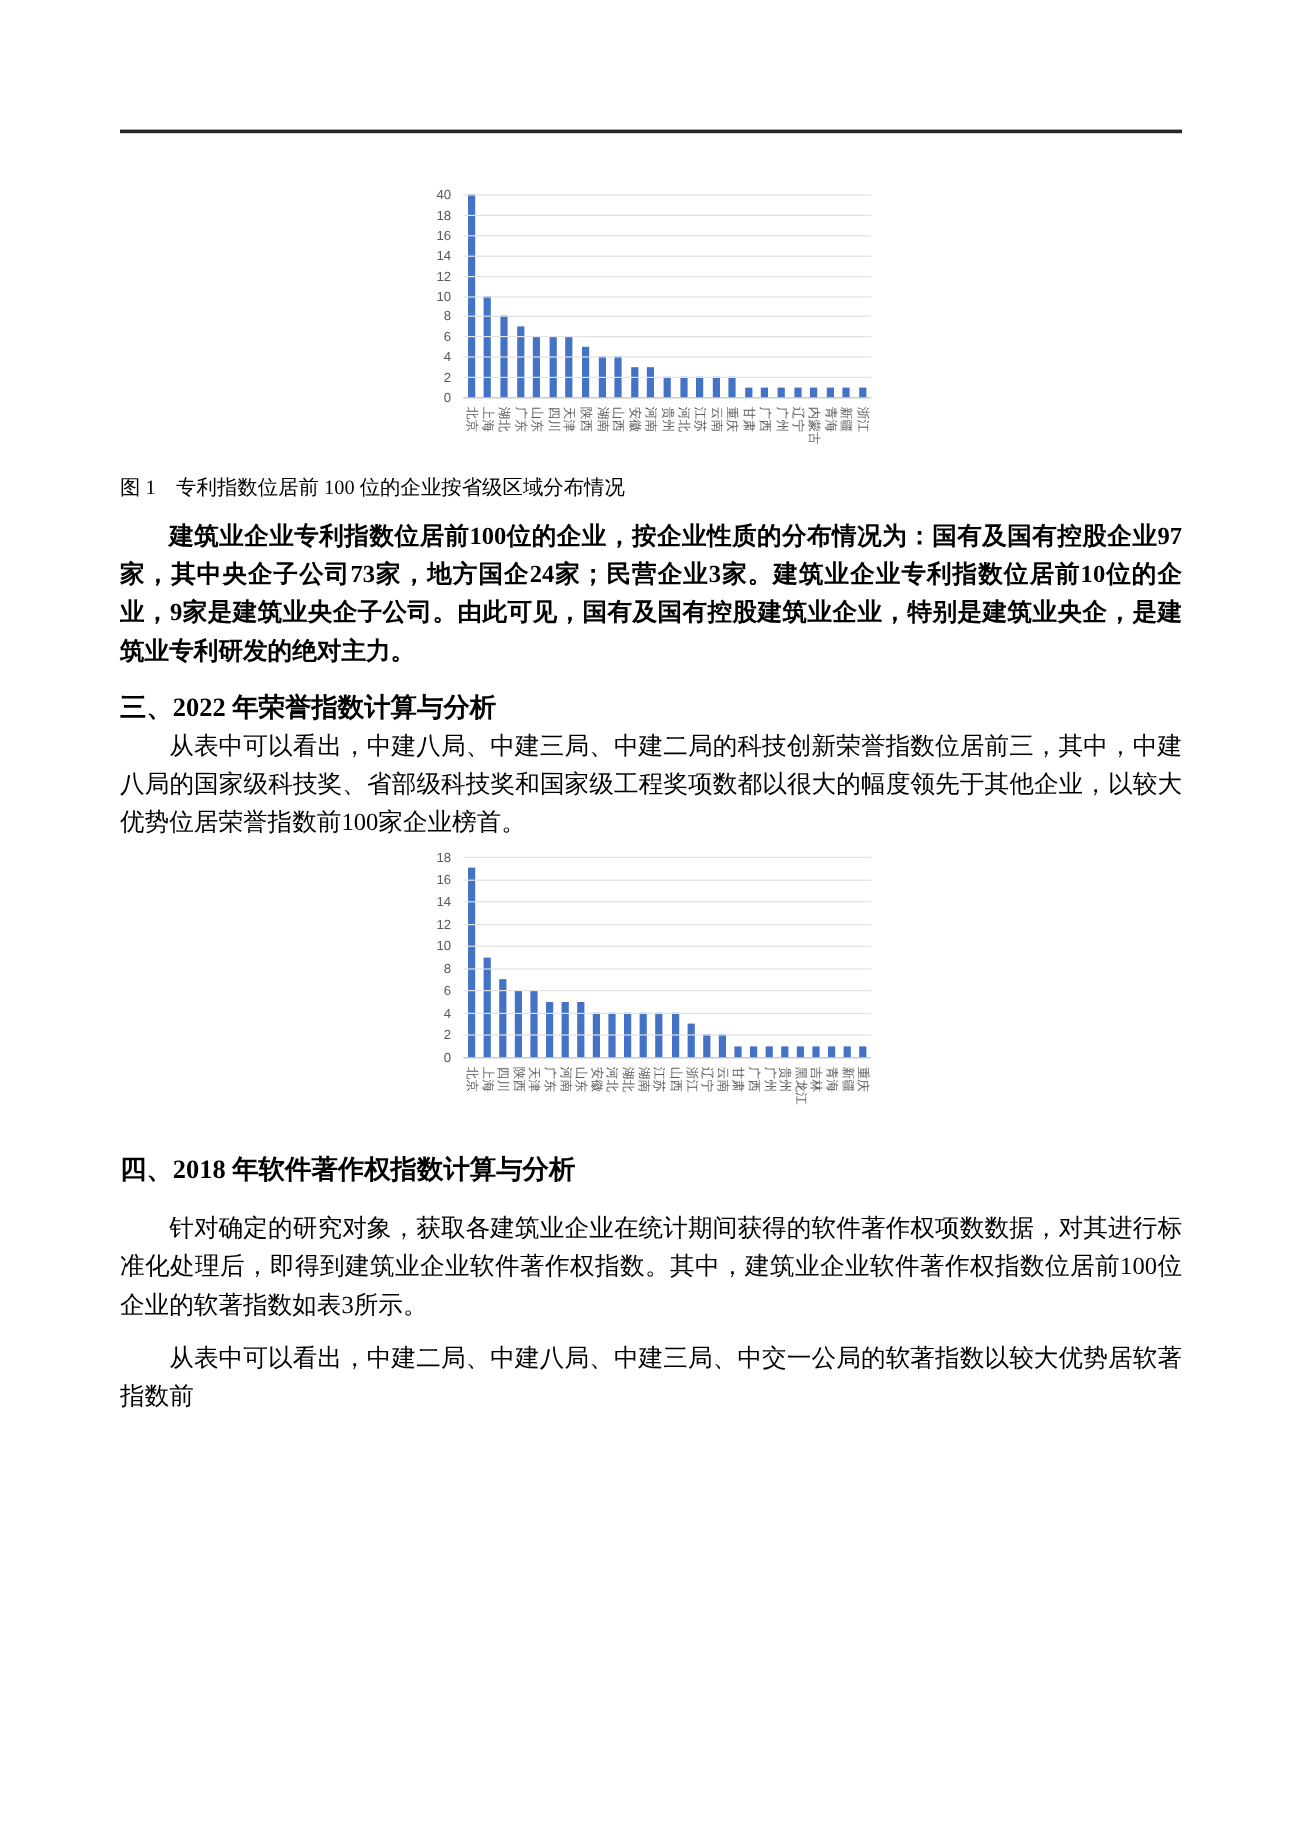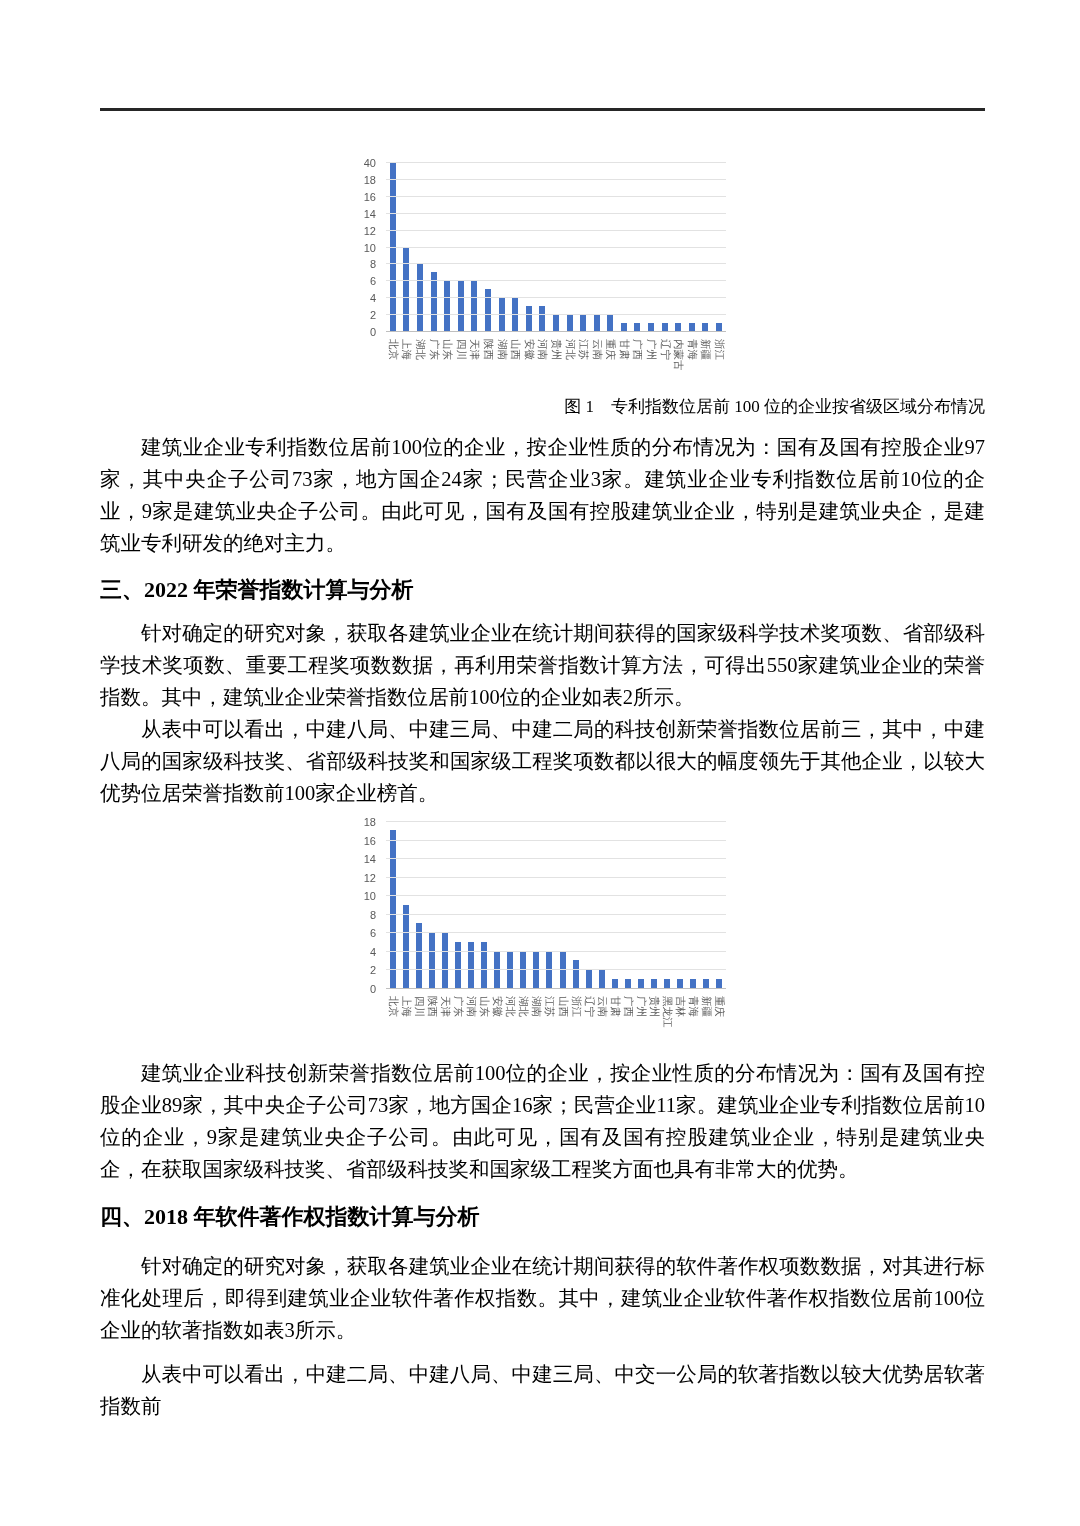--- a/index.html
+++ b/index.html
@@ -68,31 +68,31 @@
   .xslot span {
     position:absolute; left:50%; top:3px;
     transform-origin:0 0;
     transform:rotate(90deg) translateY(-50%);
     white-space:nowrap;
     font-size:10.5px; color:#595959;
     font-family:"Liberation Sans","DejaVu Sans",sans-serif;
   }
   
   .caption {
-    text-align:right;
+    text-align:left;
     font-size:17px; line-height:24px;
   }
   .caption.c1 { margin-top:8px; }
   .caption.c2 { margin-top:2px; }
   p.body {
     font-size:20.5px; line-height:32px;
     text-align:justify;
     text-indent:2em;
   }
-  .p1 { margin-top:12px; }
+  .p1 { margin-top:12px;font-weight:bold; }
   .p2 { margin-top:11px; }
   .p5 { margin-top:7px; }
   .p6 { margin-top:17px; }
   .p7 { margin-top:12px; }
   h2.sec {
     font-size:22px; line-height:32px; font-weight:bold;
   }
   .h3 { margin-top:15px; }
   .h4 { margin-top:16px; }
 </style>
@@ -285,21 +285,20 @@
           </div>
         </div>
     </div>
 
     <div class="caption c1">图 1　专利指数位居前 100 位的企业按省级区域分布情况</div>
 
     <p class="body p1">建筑业企业专利指数位居前100位的企业，按企业性质的分布情况为：国有及国有控股企业97家，其中央企子公司73家，地方国企24家；民营企业3家。建筑业企业专利指数位居前10位的企业，9家是建筑业央企子公司。由此可见，国有及国有控股建筑业企业，特别是建筑业央企，是建筑业专利研发的绝对主力。</p>
 
     <h2 class="sec h3">三、2022 年荣誉指数计算与分析</h2>
 
-    <p class="body p2">针对确定的研究对象，获取各建筑业企业在统计期间获得的国家级科学技术奖项数、省部级科学技术奖项数、重要工程奖项数数据，再利用荣誉指数计算方法，可得出550家建筑业企业的荣誉指数。其中，建筑业企业荣誉指数位居前100位的企业如表2所示。</p>
 
     <p class="body p3">从表中可以看出，中建八局、中建三局、中建二局的科技创新荣誉指数位居前三，其中，中建八局的国家级科技奖、省部级科技奖和国家级工程奖项数都以很大的幅度领先于其他企业，以较大优势位居荣誉指数前100家企业榜首。</p>
 
 
     <div class="chart second">
       <div class="ylabels">
           <span style="bottom: -6px;">0</span>
           <span style="bottom: 12.5556px;">2</span>
           <span style="bottom: 31.1111px;">4</span>
           <span style="bottom: 49.6667px;">6</span>
@@ -477,21 +476,20 @@
           <div class="xslot">
             <span>新疆</span>
           </div>
           <div class="xslot">
             <span>重庆</span>
           </div>
         </div>
     </div>
 
 
-    <p class="body p5">建筑业企业科技创新荣誉指数位居前100位的企业，按企业性质的分布情况为：国有及国有控股企业89家，其中央企子公司73家，地方国企16家；民营企业11家。建筑业企业专利指数位居前10位的企业，9家是建筑业央企子公司。由此可见，国有及国有控股建筑业企业，特别是建筑业央企，在获取国家级科技奖、省部级科技奖和国家级工程奖方面也具有非常大的优势。</p>
 
     <h2 class="sec h4">四、2018 年软件著作权指数计算与分析</h2>
 
     <p class="body p6">针对确定的研究对象，获取各建筑业企业在统计期间获得的软件著作权项数数据，对其进行标准化处理后，即得到建筑业企业软件著作权指数。其中，建筑业企业软件著作权指数位居前100位企业的软著指数如表3所示。</p>
 
     <p class="body p7">从表中可以看出，中建二局、中建八局、中建三局、中交一公局的软著指数以较大优势居软著指数前</p>
 
   </div>
 </div>
 

